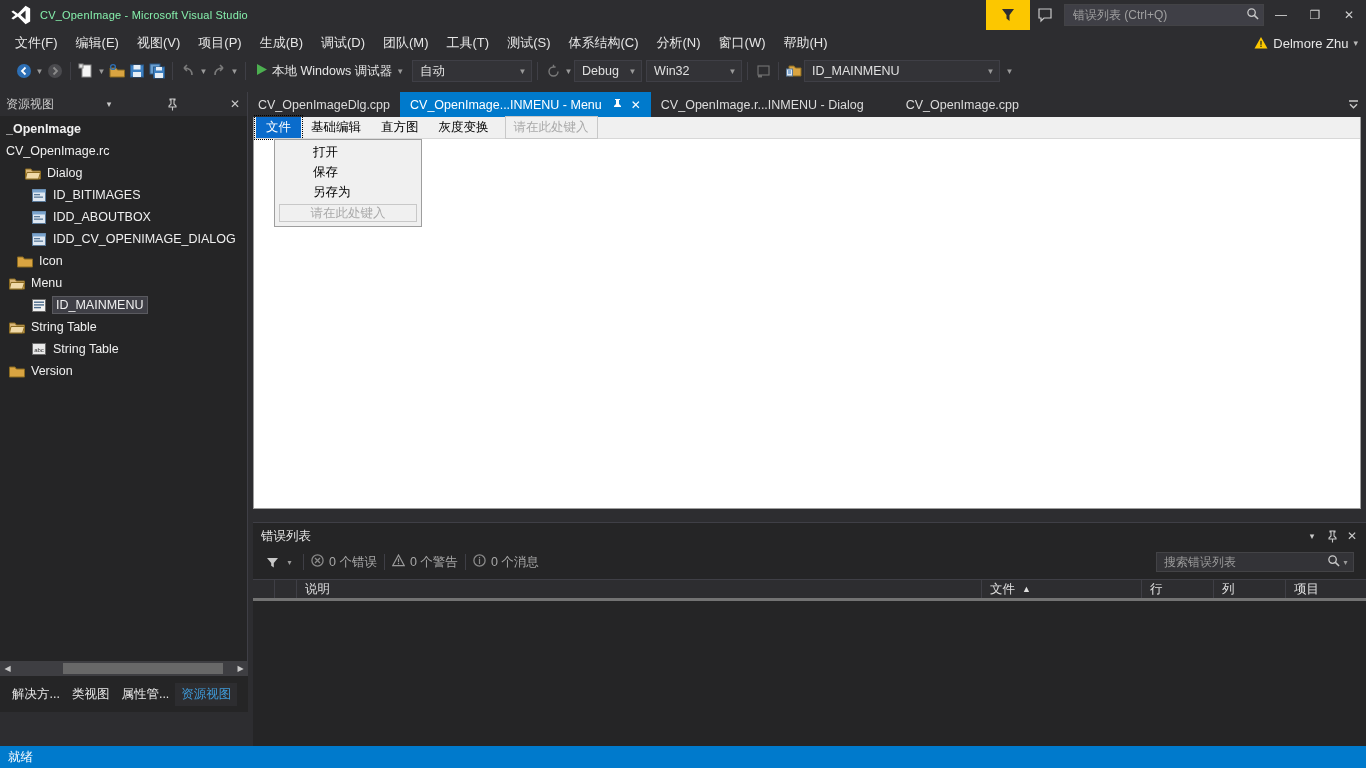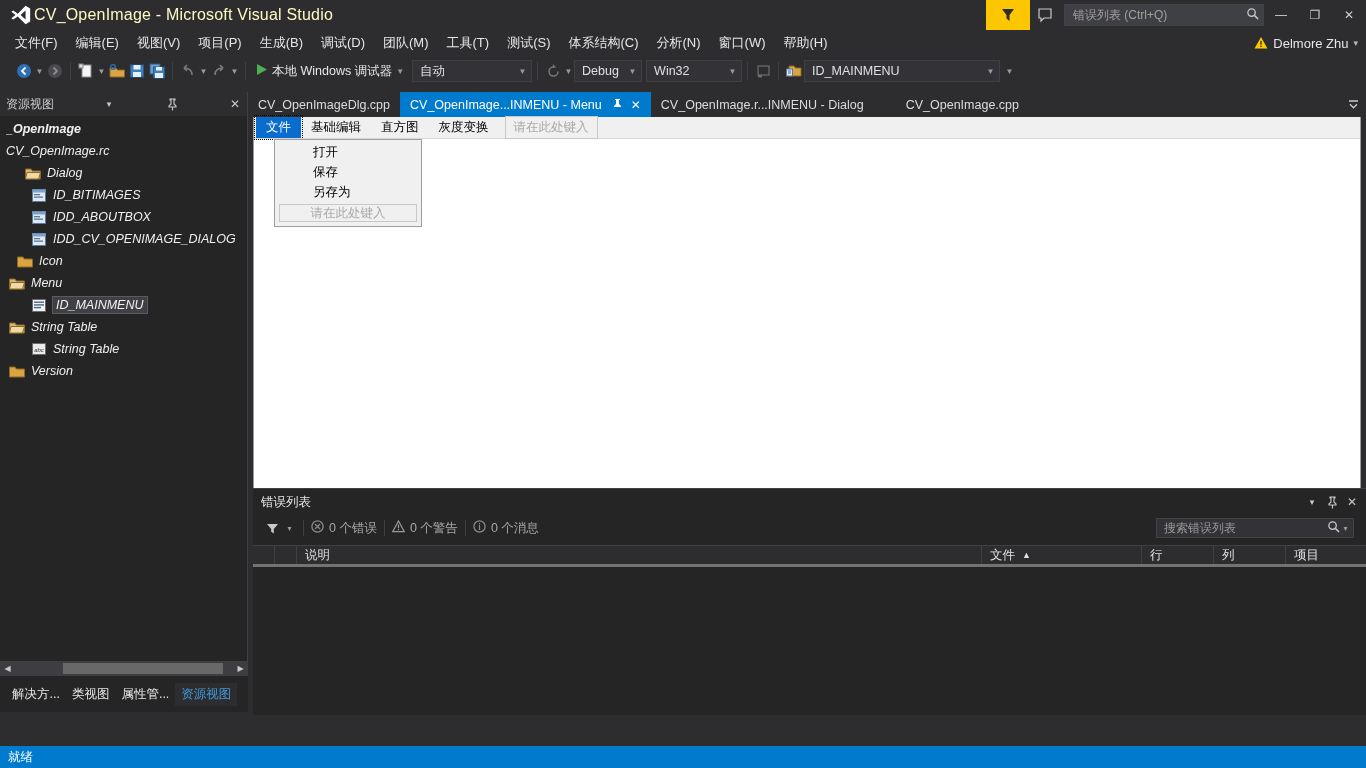--- a/index.html
+++ b/index.html
@@ -17,21 +17,21 @@
   .titlebar {
     position: absolute; left: 0; top: 0; width: 1366px; height: 30px;
     background: #2d2d30;
     display: flex; align-items: center;
   }
   .vs-logo {
     width: 26px; height: 26px; margin-left: 8px;
     display: flex; align-items: center; justify-content: center;
   }
   .title-text {
-    font-size: 16px; color: #fef9c3;
+    margin-left: 6px; font-size: 11px; color: #86efac;
     letter-spacing: .2px;
   }
   .quick-area {
     position: absolute; right: 0; top: 0; height: 30px;
     display: flex; align-items: center;
   }
   .flag-btn {
     width: 44px; height: 30px; background: #fcc700;
     display: flex; align-items: center; justify-content: center;
   }
@@ -85,21 +85,21 @@
   .leftpane {
     position: absolute; left: 0; top: 92px; width: 248px; height: 620px;
     background: #252526; border-right: 1px solid #3f3f46;
   }
   .lp-header {
     height: 24px; display: flex; align-items: center; padding: 0 3px 0 6px;
     color: #c9c9c9; font-size: 12px; background: #2d2d30; gap: 45px;
   }
   .lp-title { flex: 1; white-space: nowrap; overflow: hidden; }
   .lp-btn { width: 18px; height: 20px; display:flex; align-items:center; justify-content:center; color:#c9c9c9; }
-  .tree { padding-top: 2px; font-size: 12.5px; color: #f0f0f0; font-style: italic; }
+  .tree { padding-top: 2px; font-size: 12.5px; color: #f0f0f0; }
   .tnode { height: 22px; display: flex; align-items: center; white-space: nowrap; }
   .tnode .tlabel { overflow: hidden; }
   .tnode .ticon { width: 18px; height: 16px; margin-right: 5px; display:flex; align-items:center; justify-content:center; flex:0 0 auto;}
   .sel-node .tlabel { background: #3f3f46; outline: 1px solid #5a5a5f; padding: 1px 3px; }
   .hscroll {
     position: absolute; left: 0; bottom: 36px; width: 248px; height: 15px;
     background: #3e3e42; display: flex; align-items: center;
   }
   .hs-arrow { width: 15px; height: 15px; display:flex; align-items:center; justify-content:center; color:#c9c9c9; font-size: 8px;}
   .hs-thumb { height: 11px; background: #686868; margin-left: 48px; width: 160px; }
@@ -150,21 +150,21 @@
     background: #f0f0f0; border: 1px solid #9e9e9e; padding: 2px 0 2px 0;
   }
   .dd-item { height: 20px; display: flex; align-items: center; padding-left: 38px; color: #000; }
   .dd-ph {
     margin: 2px 4px 2px 4px; height: 18px; display: flex; align-items: center;
     justify-content: center; color: #a9a9a9; border: 1px solid #c8c8c8; background: #f0f0f0;
   }
 
   
   .errpanel {
-    position: absolute; left: 253px; top: 488px; width: 1113px; height: 226px;
+    position: absolute; left: 253px; top: 522px; width: 1113px; height: 226px;
     background: #252526; border-top: 1px solid #3f3f46;
   }
   .ep-header { height: 26px; display: flex; align-items: center; padding: 0 4px 0 8px; }
   .ep-title { flex: 1; font-size: 12.5px; color: #e6e6e6; }
   .ep-btn { width: 20px; height: 22px; display:flex; align-items:center; justify-content:center; color:#c9c9c9; }
   .ep-toolbar { height: 26px; display: flex; align-items: center; padding-left: 8px; gap: 0; }
   .ep-filter { width: 22px; display: flex; align-items: center; justify-content: center; }
   .ep-caret { width: 13px; text-align: center; color: #9a9a9a; font-size: 8px; }
   .ep-vsep { width: 1px; height: 16px; background: #3f3f46; margin: 0 7px; }
   .ep-count { display: flex; align-items: center; gap: 5px; color: #a8a8a8; font-size: 12.5px; }

